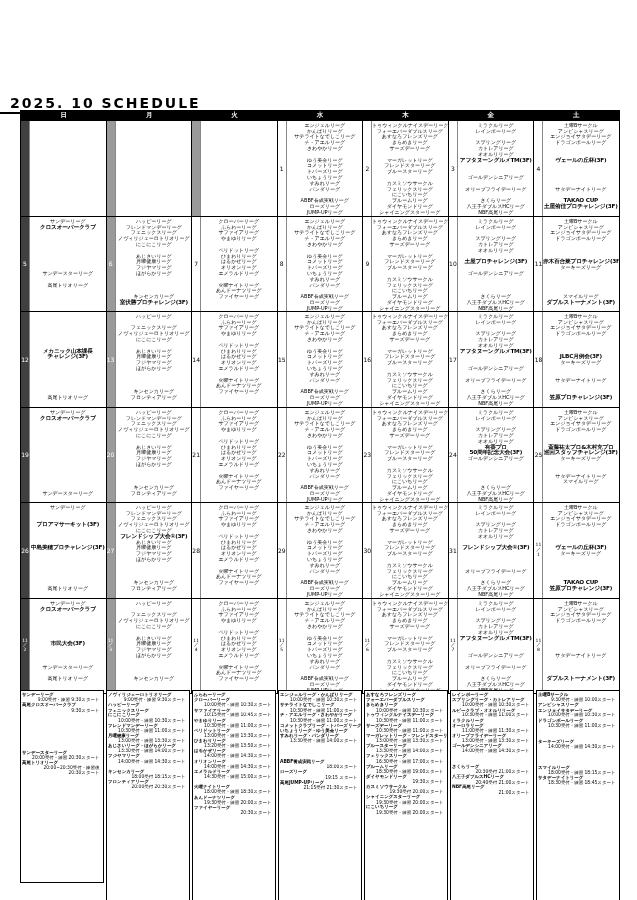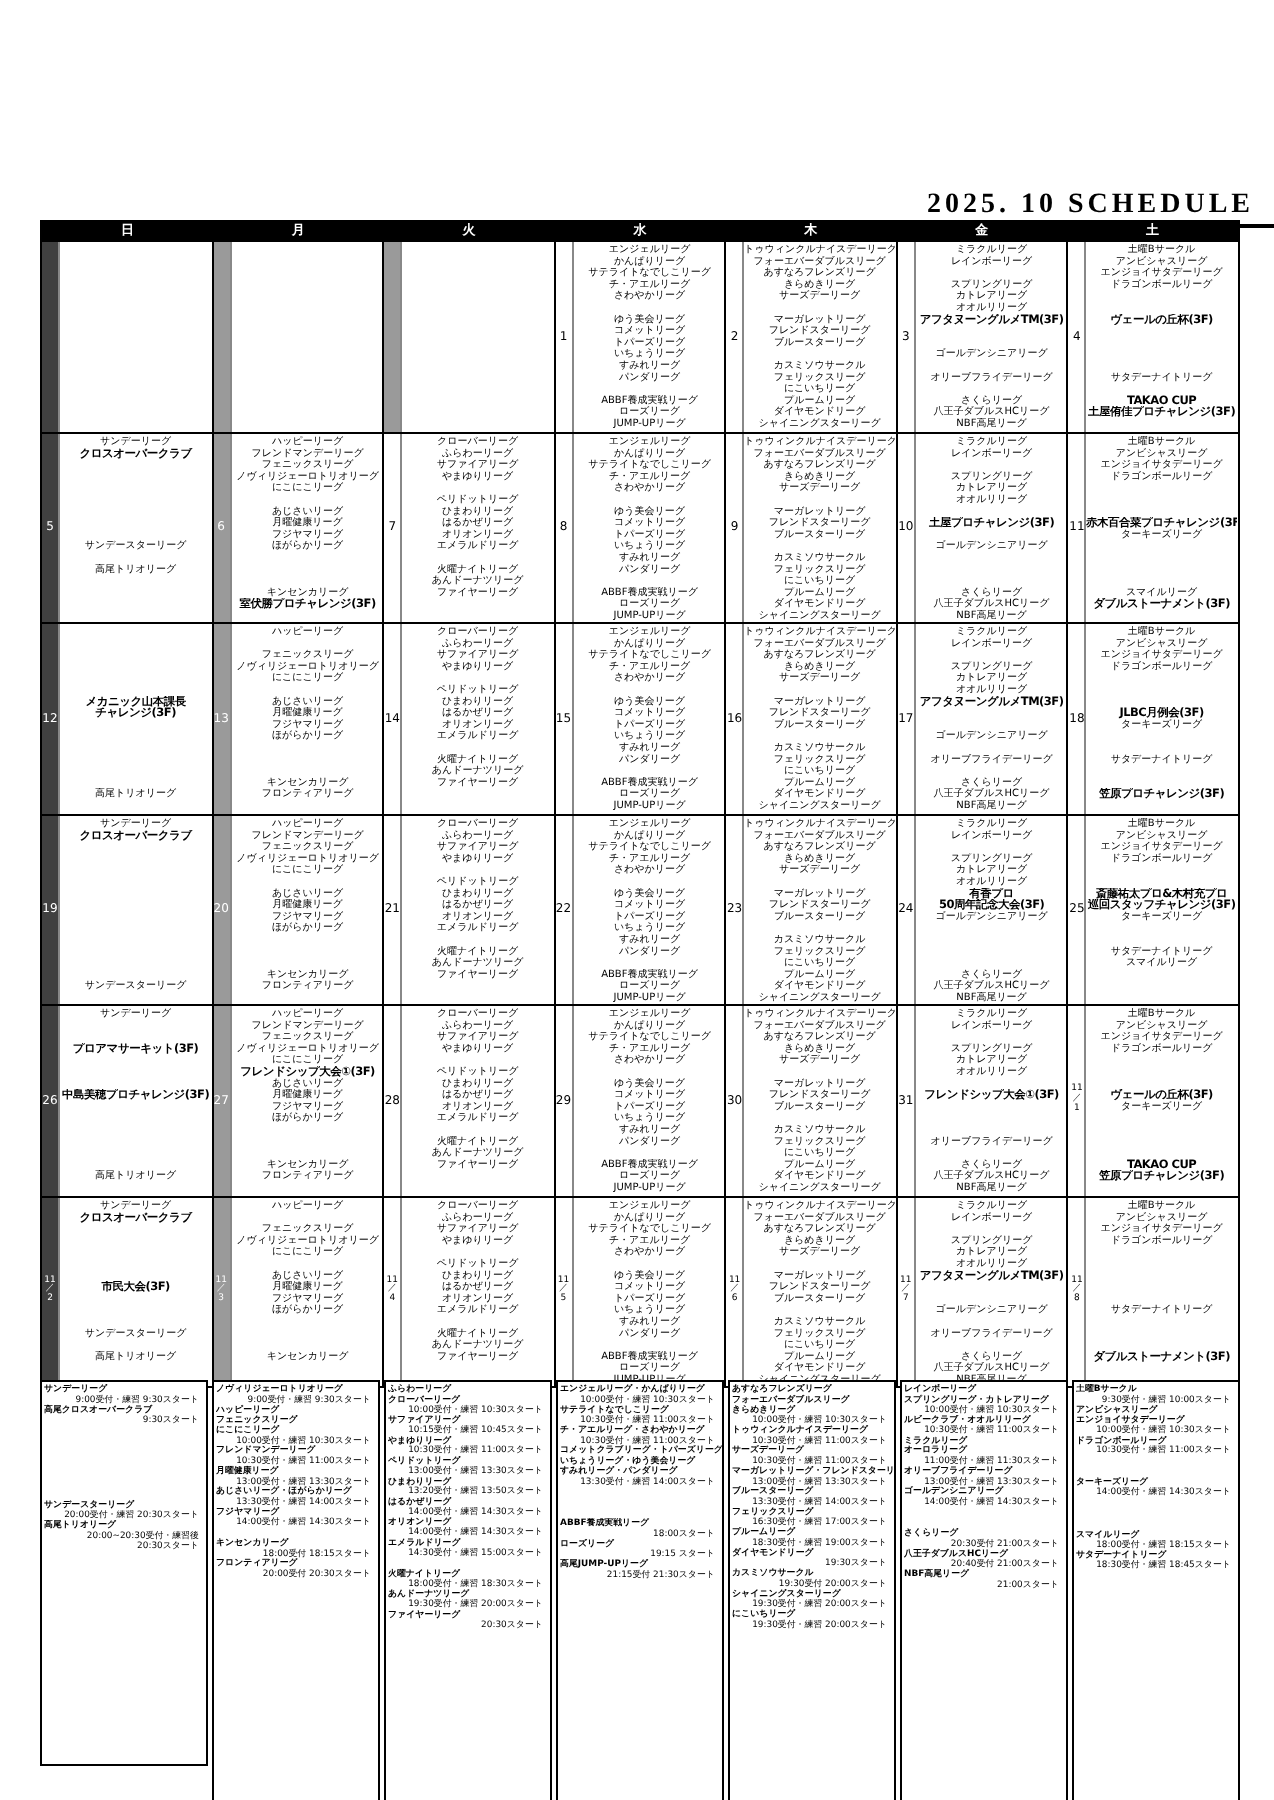--- a/index.html
+++ b/index.html
@@ -1,21 +1,21 @@
 <!DOCTYPE html>
 <html><head>
 <meta charset="utf-8">
 <style>
   html,body{margin:0;padding:0;}
   body{
     width:637px;height:900px;background:#ffffff;position:relative;
     font-family:"DejaVu Sans","Liberation Sans",sans-serif;color:#000;
     overflow:hidden;
   }
-  .title-wrap{position:absolute;top:93px;left:0;width:637px;text-align:right;font-family:Liberation Serif, serif;}
+  .title-wrap{position:absolute;top:93px;left:0;width:637px;text-align:left;}
   .title{
     display:inline-block;font-size:14px;font-weight:bold;letter-spacing:2px;
     border-bottom:2px solid #000;padding:0 10px 1px 10px;
   }
   .grid{
     position:absolute;left:20px;top:110px;width:600px;
     border:1.5px solid #000;box-sizing:border-box;background:#fff;
   }
   .dhrow{display:flex;height:9px;background:#000;}
   .dh{

